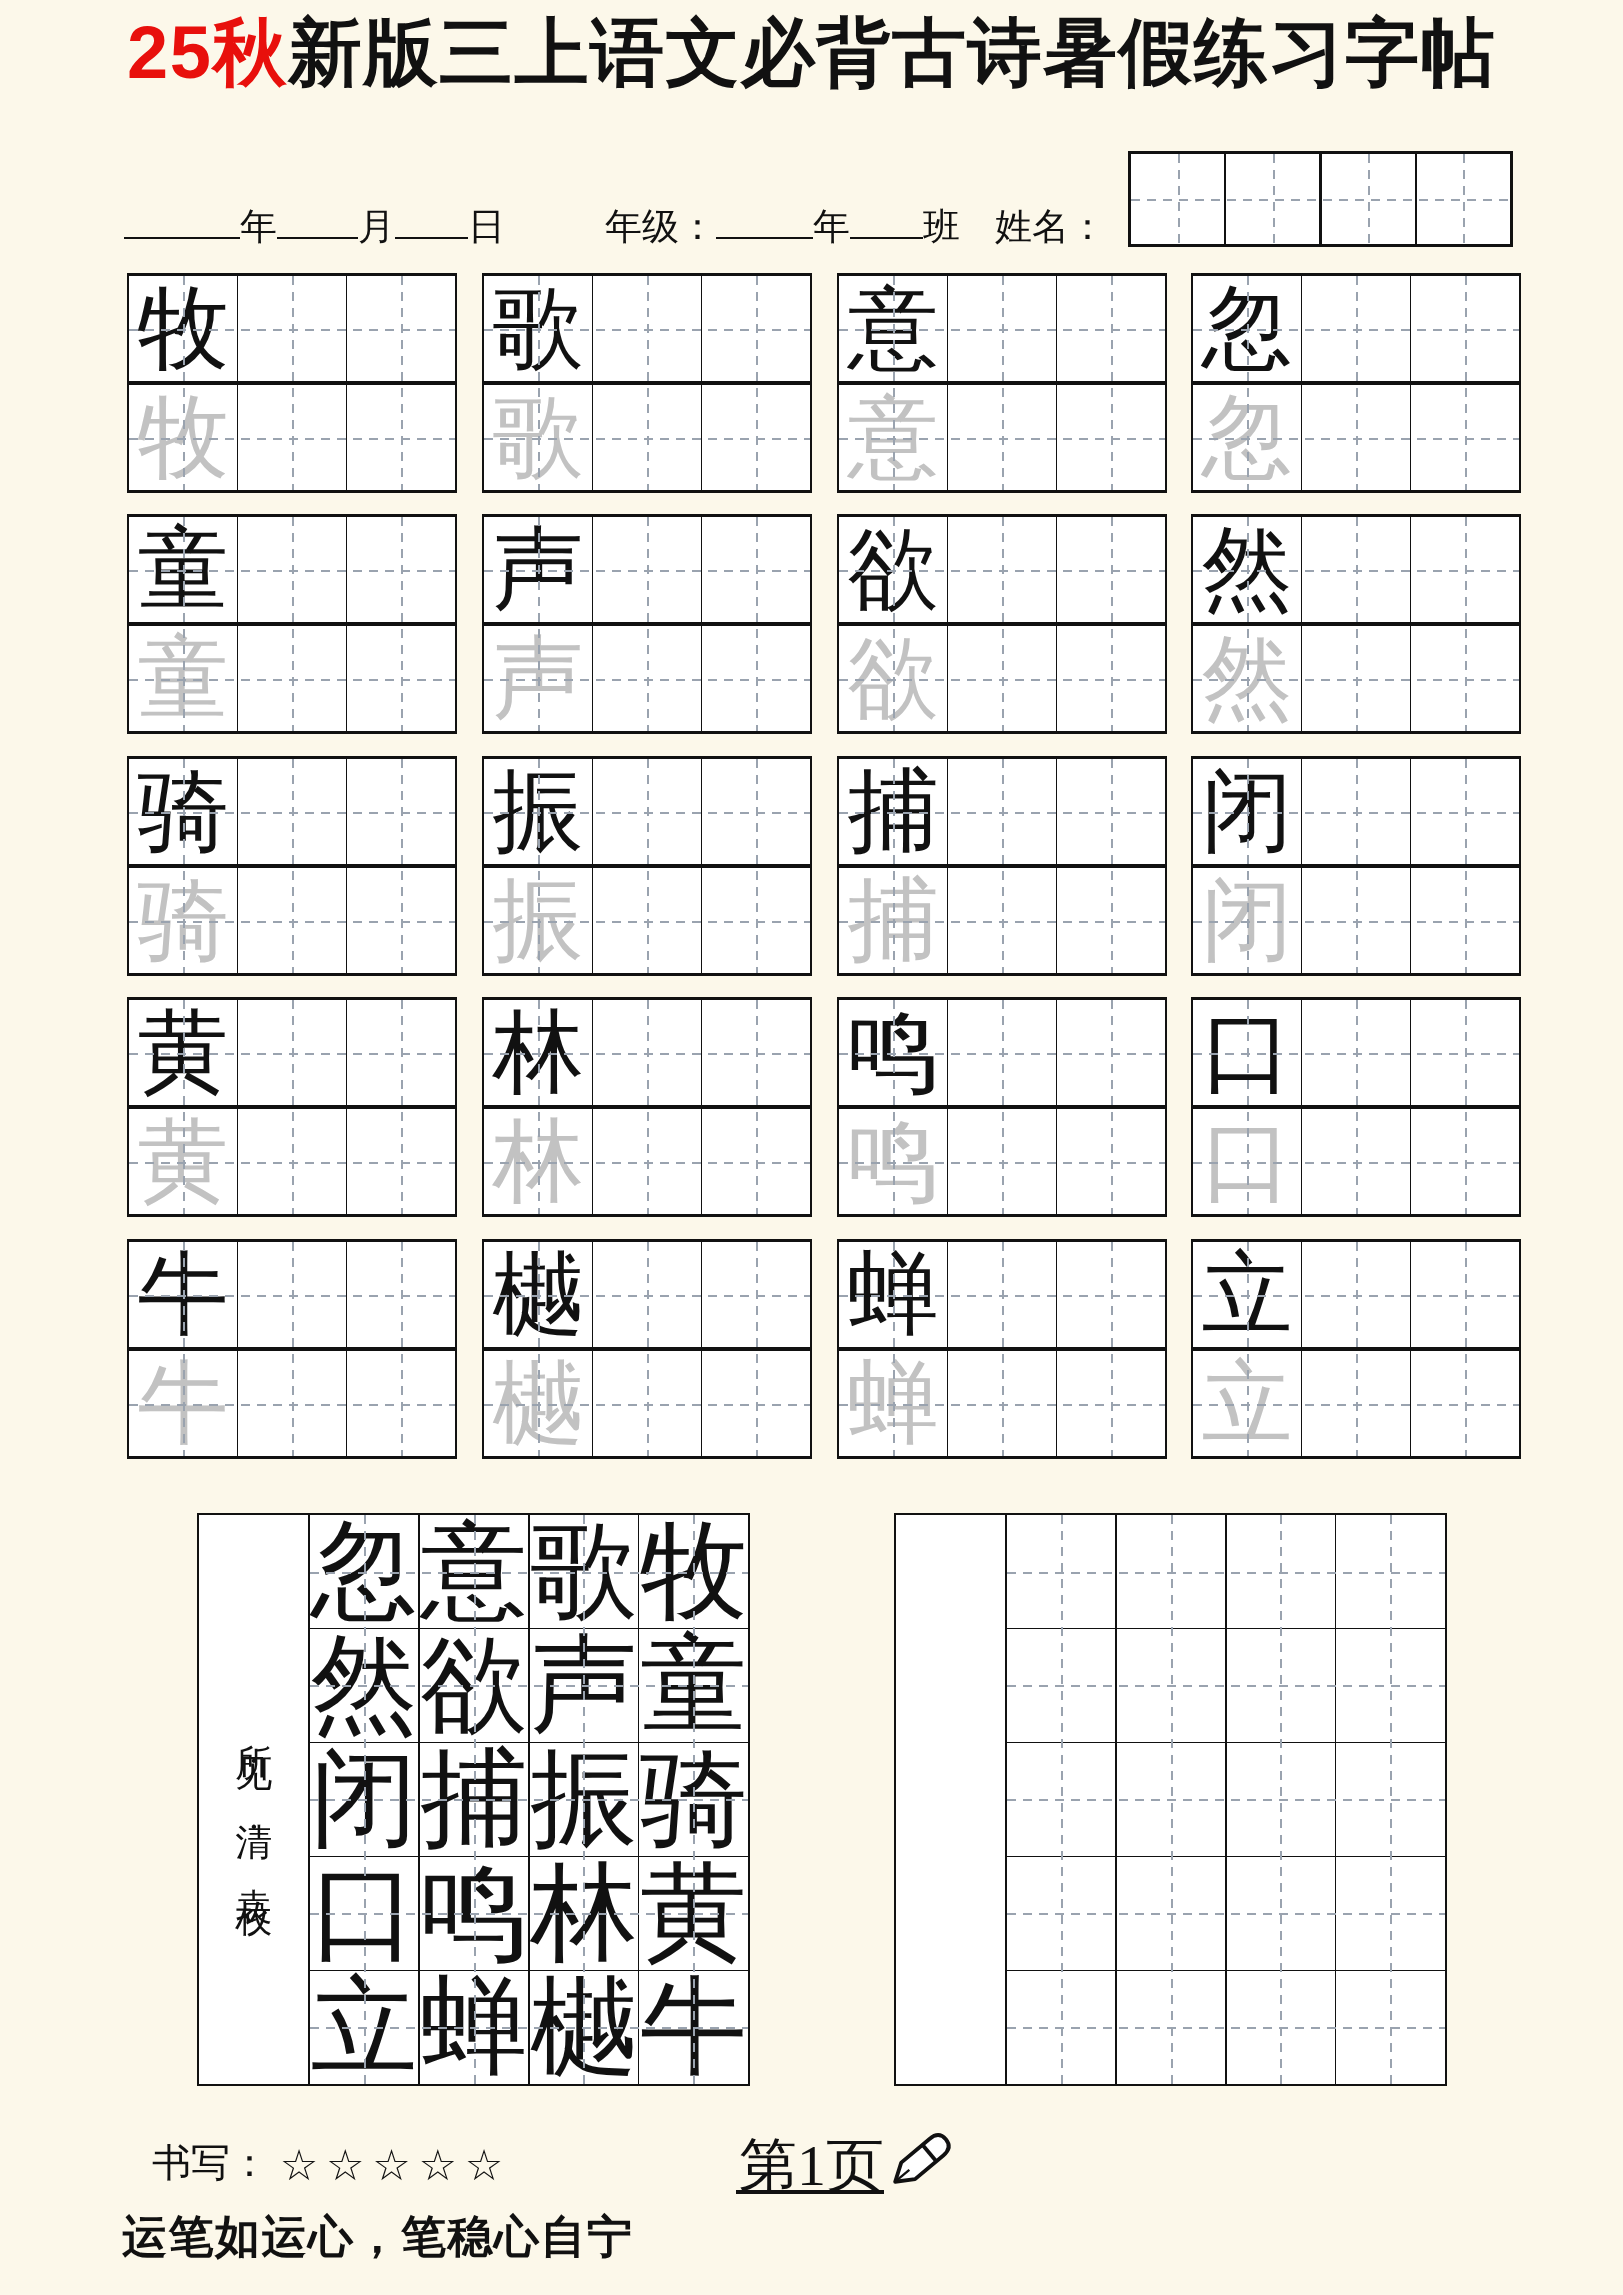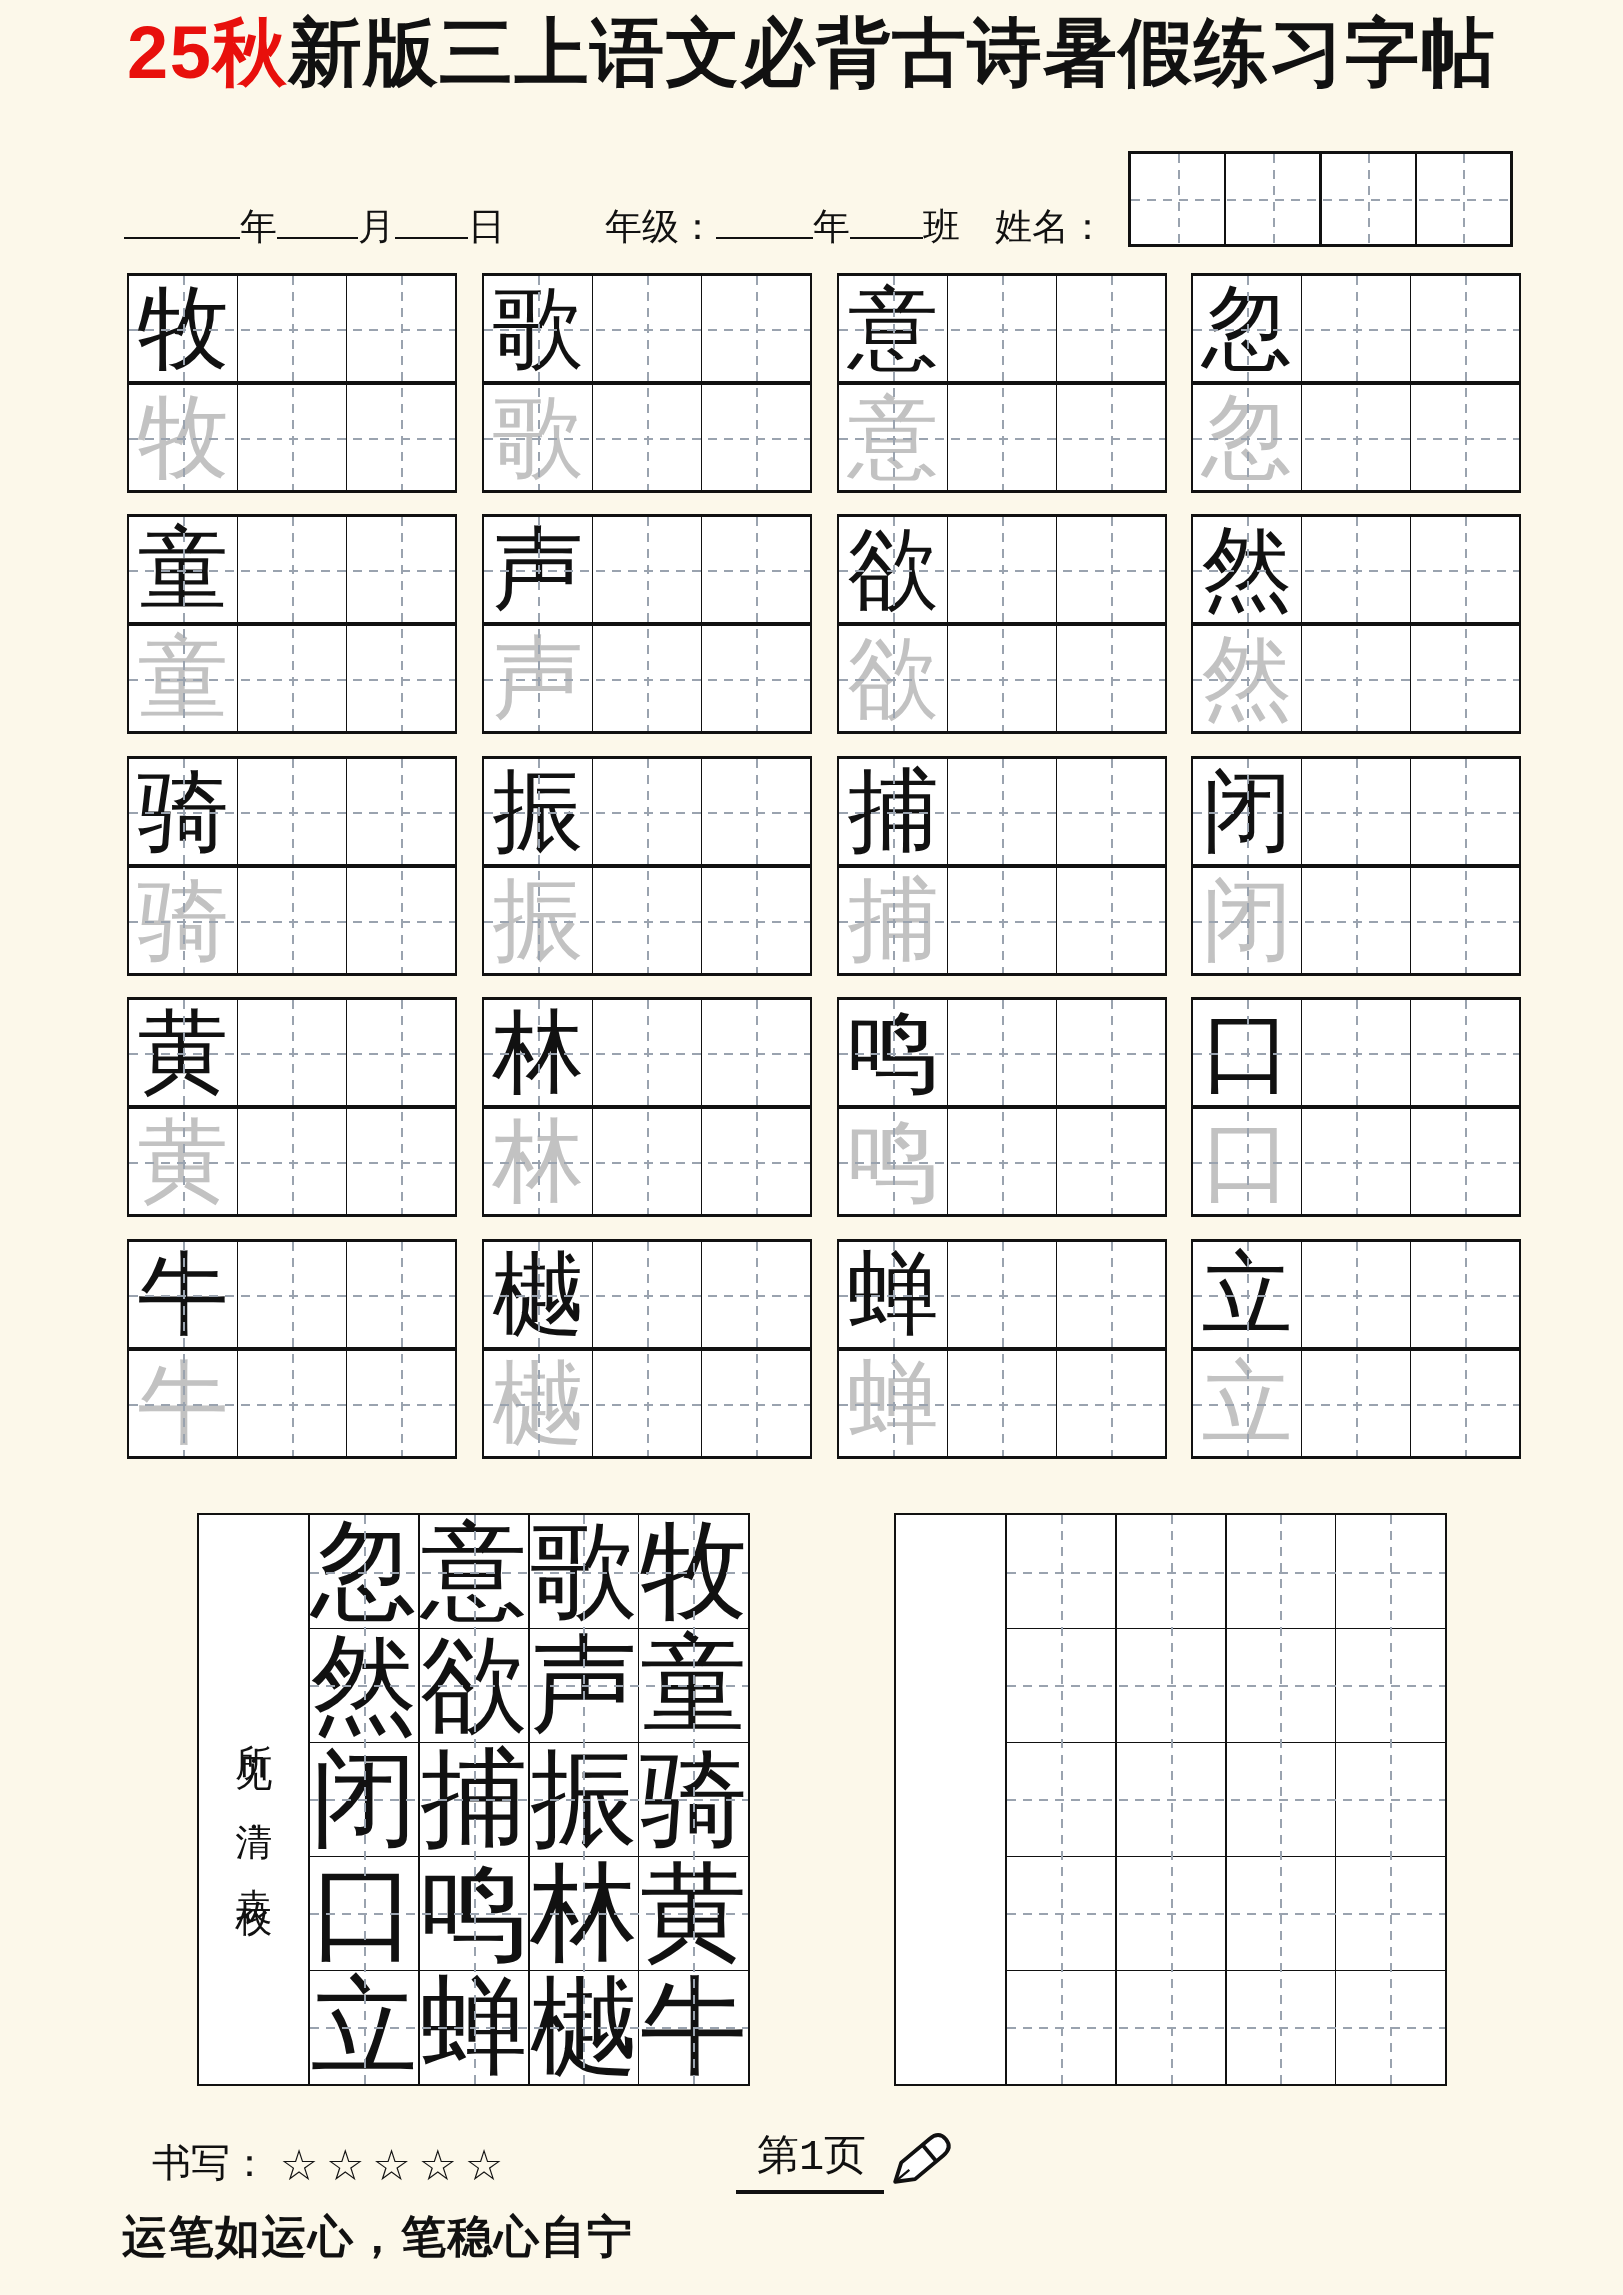--- a/index.html
+++ b/index.html
@@ -68,21 +68,21 @@
   .label-cell{grid-row:1/-1;grid-column:1;}
   .poem-label{
     writing-mode:vertical-rl;text-orientation:upright;
     font-size:37px;letter-spacing:12.4px;line-height:1;
   }
   .poem-char{font-size:107px;line-height:1;}
 
   
   .rating{position:absolute;left:132px;top:2136px;font-size:39px;display:flex;align-items:flex-end;margin-left:20px;}
   .rating .stars{font-size:43px;letter-spacing:7.7px;margin-left:10.8px;font-family:"DejaVu Sans",sans-serif;}
-  .page-num{position:absolute;left:719px;top:2127px;width:185px;text-align:center;font-size:42px;font-family:Liberation Mono, monospace;}
+  .page-num{position:absolute;left:719px;top:2127px;width:185px;text-align:center;font-size:58px;}
   .page-line{position:absolute;left:736px;top:2190px;width:148px;height:3.9px;background:var(--ink);}
   .pen{position:absolute;left:875px;top:2119px;}
   .motto{position:absolute;left:122px;top:2207px;font-size:45px;letter-spacing:1.5px;}
 </style>
 </head>
 <body>
 
 <h1 class="title hei"><span class="red">25秋</span><span>新版三上语文必背古诗暑假练习字帖</span></h1>
 
 <div class="info-line">

